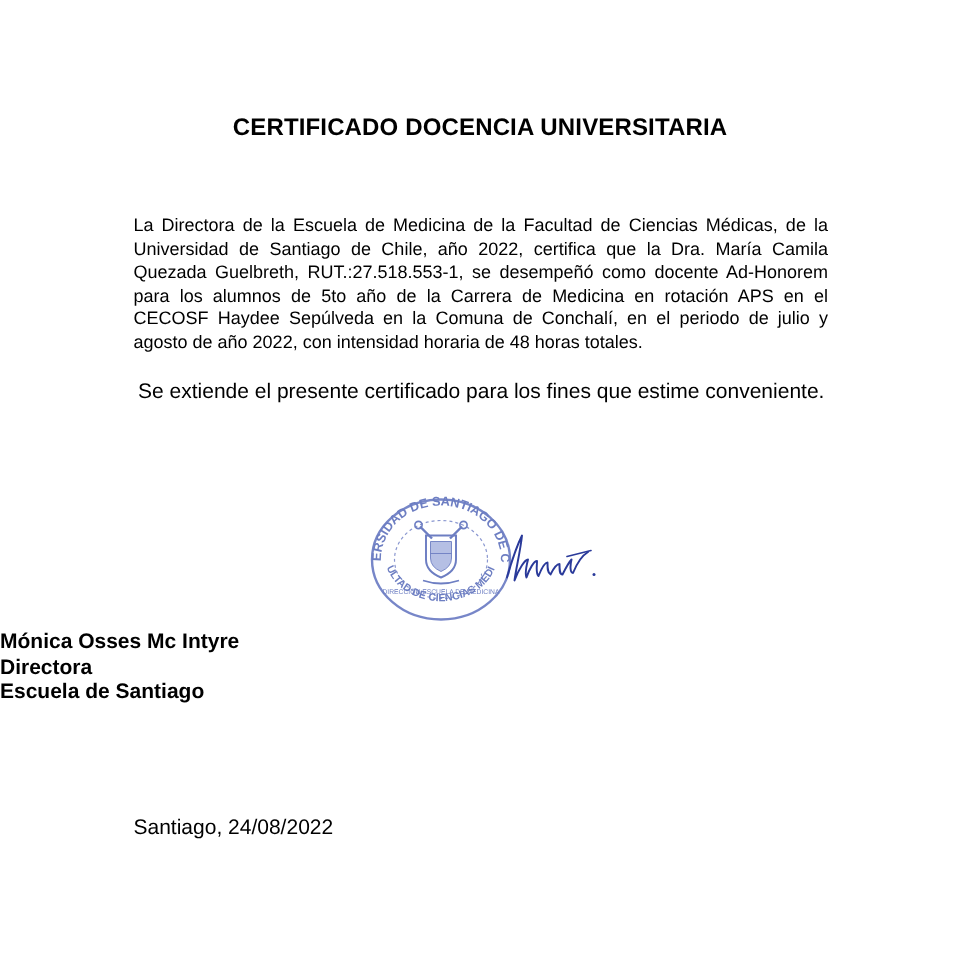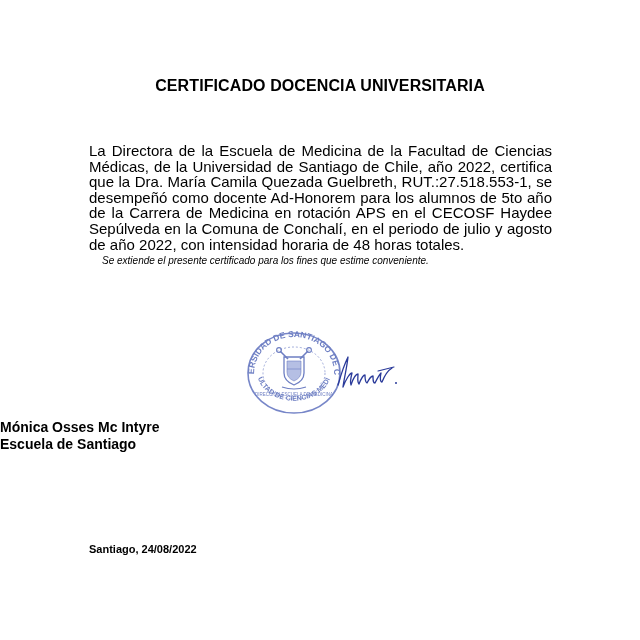--- a/index.html
+++ b/index.html
@@ -30,33 +30,32 @@
       text-align: center;
       font-weight: bold;
       font-size: 16px;
       letter-spacing: 0.1px;
     }
     .body-text {
       position: absolute;
       left: 89px;
       top: 143px;
       width: 463px;
-      font-size: 15px;
+      font-size: 12px;
       line-height: 15.6px;
       text-align: justify;
       text-align-last: left;
     }
     .closing {
       position: absolute;
-      left: 102px;
+      left: 92px;
       top: 253px;
       width: 480px;
-      font-size: 10px;
+      font-size: 14px;
       line-height: 15.6px;
-      font-style: italic;
     }
     .stamp-area {
       position: absolute;
       left: 244px;
       top: 327px;
       width: 160px;
       height: 88px;
     }
     .signature-block {
       position: absolute;
@@ -66,22 +65,22 @@
       text-align: left;
       font-weight: bold;
       font-size: 14px;
       line-height: 16.5px;
     }
     .signature-block div { display: block; }
     .date-line {
       position: absolute;
       left: 89px;
       top: 543px;
-      font-weight: bold;
-      font-size: 11px;
+      font-weight: normal;
+      font-size: 14px;
     }
   </style>
 </head>
 <body>
 
 <div class="page">
 
   <div class="title">CERTIFICADO DOCENCIA UNIVERSITARIA</div>
 
   <div class="body-text">La Directora de la Escuela de Medicina de la Facultad de Ciencias Médicas, de la Universidad de Santiago de Chile, año 2022, certifica que la Dra. María Camila Quezada Guelbreth, RUT.:27.518.553-1, se desempeñó como docente Ad-Honorem para los alumnos de 5to año de la Carrera de Medicina  en rotación APS en el CECOSF Haydee Sepúlveda en la Comuna de Conchalí, en el periodo de julio y agosto de año 2022, con intensidad horaria de 48 horas totales.</div>
@@ -119,18 +118,19 @@
       <g>
         <path d="M 94 58 C 98 44, 102 34, 104 30 C 103 40, 100 52, 99 60 C 102 52, 106 46, 108 46 C 107 50, 106 56, 107 58 C 109 52, 112 47, 114 47 C 114 51, 113 55, 115 57 C 117 52, 119 48, 121 48 C 121 52, 121 55, 123 56 C 125 52, 127 49, 129 49 C 129 53, 129 56, 131 56 C 133 52, 135 48, 137 46 C 136 50, 136 55, 138 55 C 140 50, 143 44, 148 41" fill="none" stroke="#2a3a9a" stroke-width="1.3" stroke-linecap="round" stroke-linejoin="round"></path>
         <path d="M 134 44 L 150 40" fill="none" stroke="#2a3a9a" stroke-width="1.1" stroke-linecap="round"></path>
         <circle cx="152" cy="56" r="1" fill="#2a3a9a"></circle>
       </g>
     </svg>
   </div>
 
   <div class="signature-block">
     <div>Mónica Osses Mc Intyre</div>
+    <div>Directora</div>
     <div>Escuela de Santiago</div>
   </div>
 
   <div class="date-line">Santiago, 24/08/2022</div>
 
 </div>
 
 </body></html>

